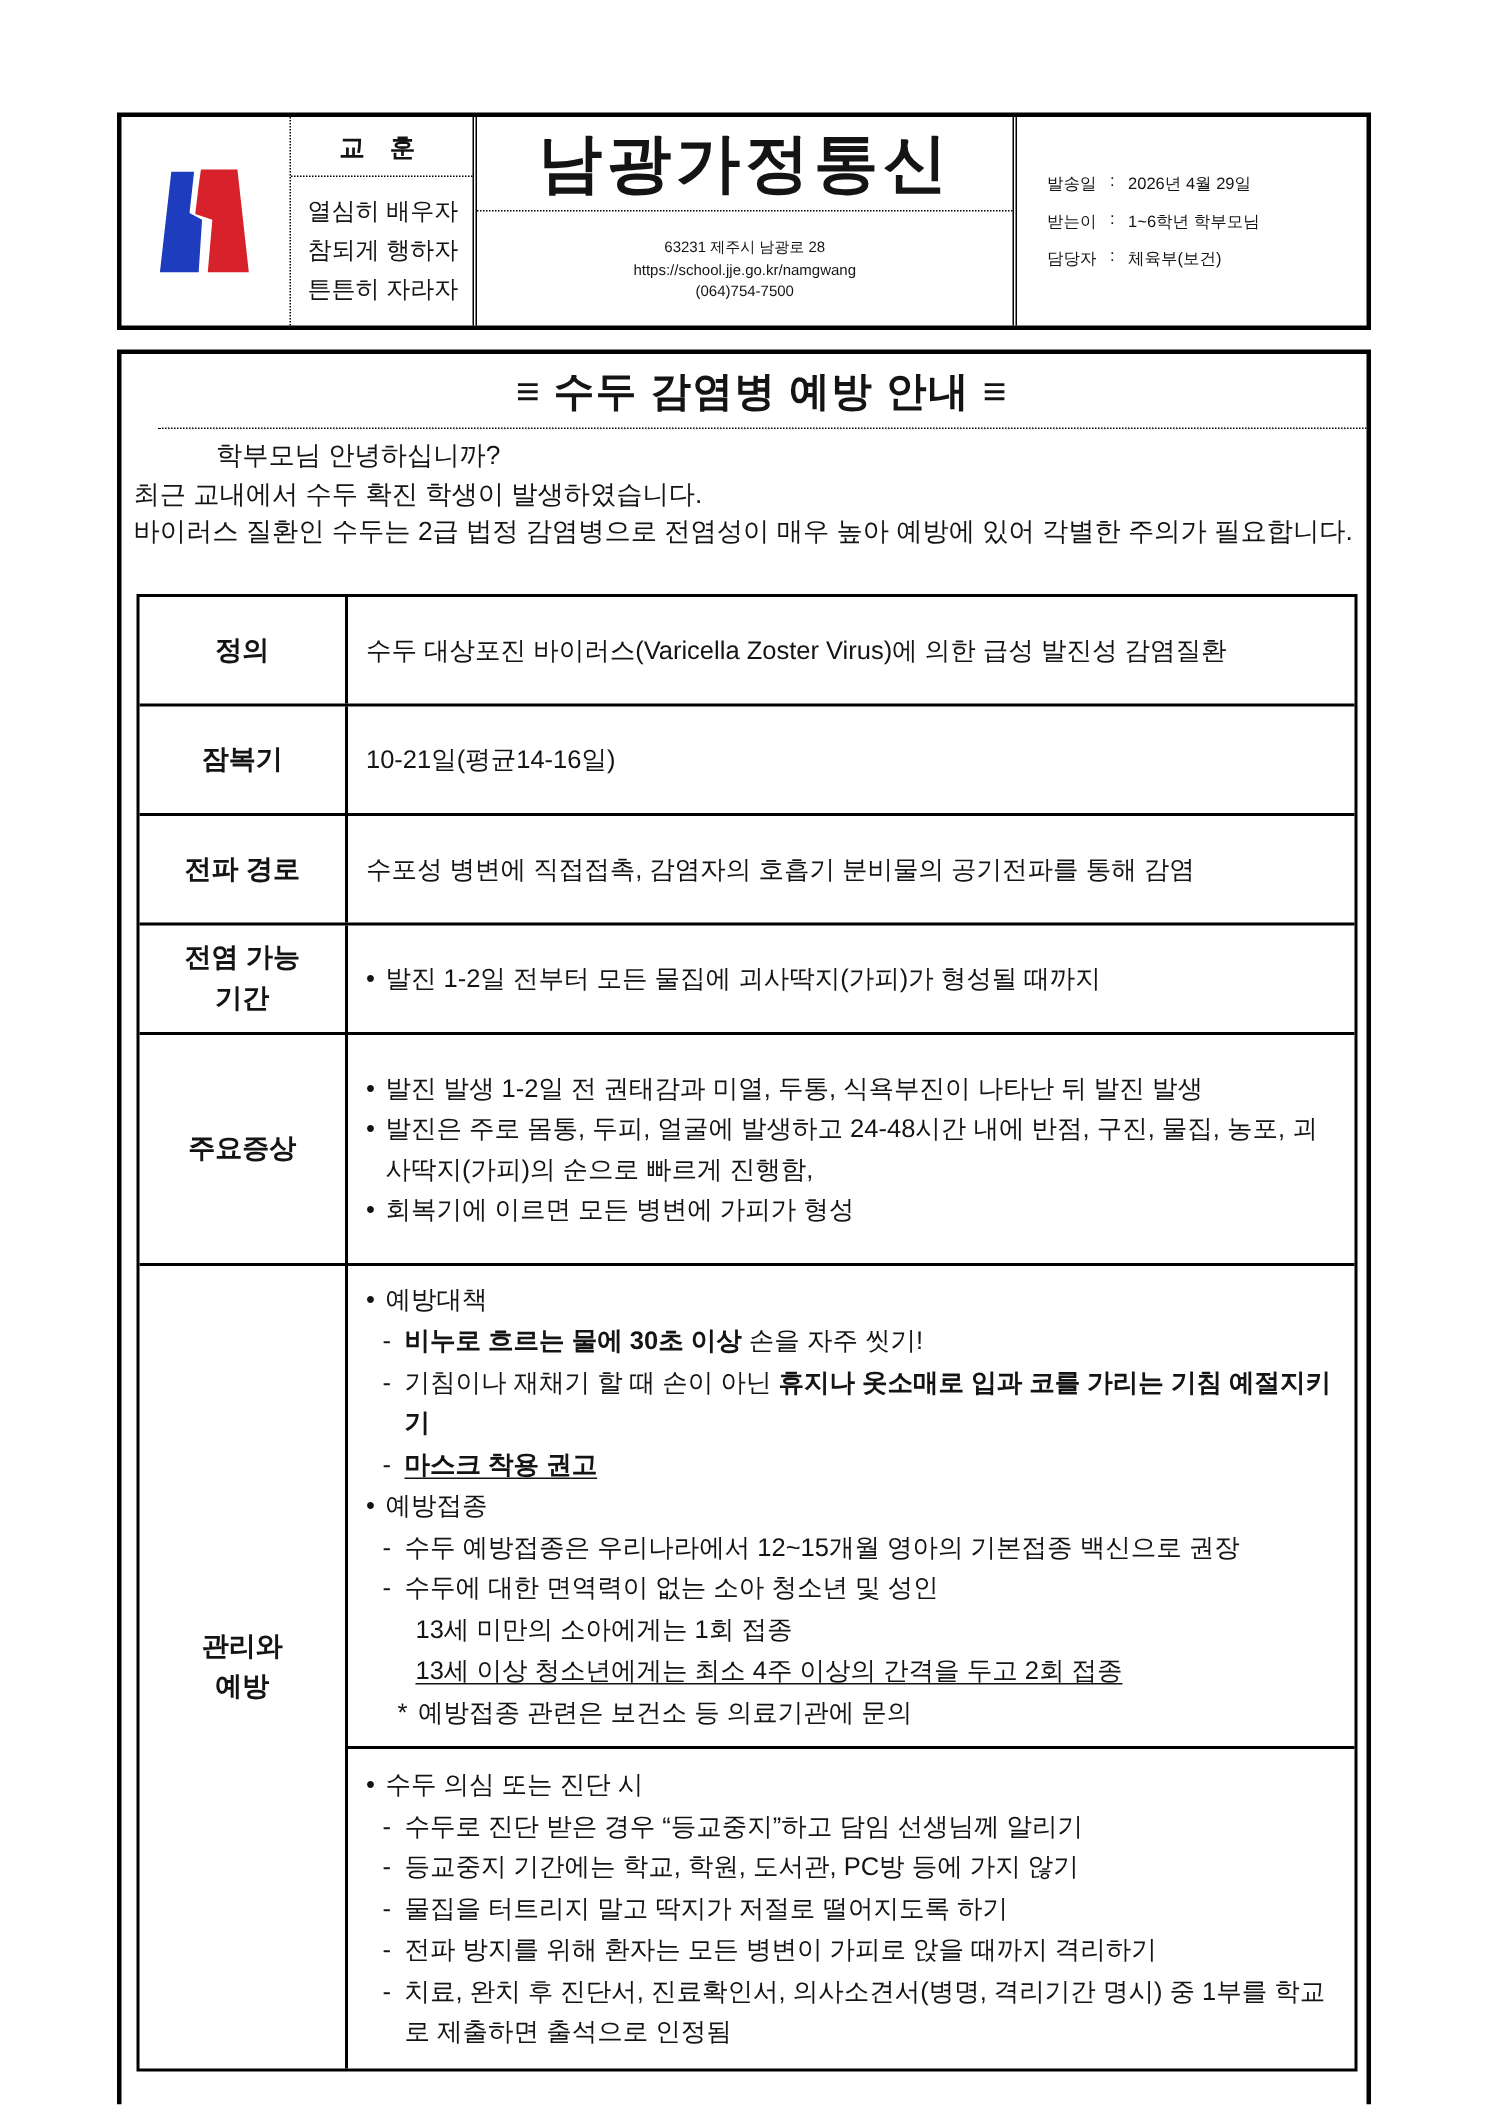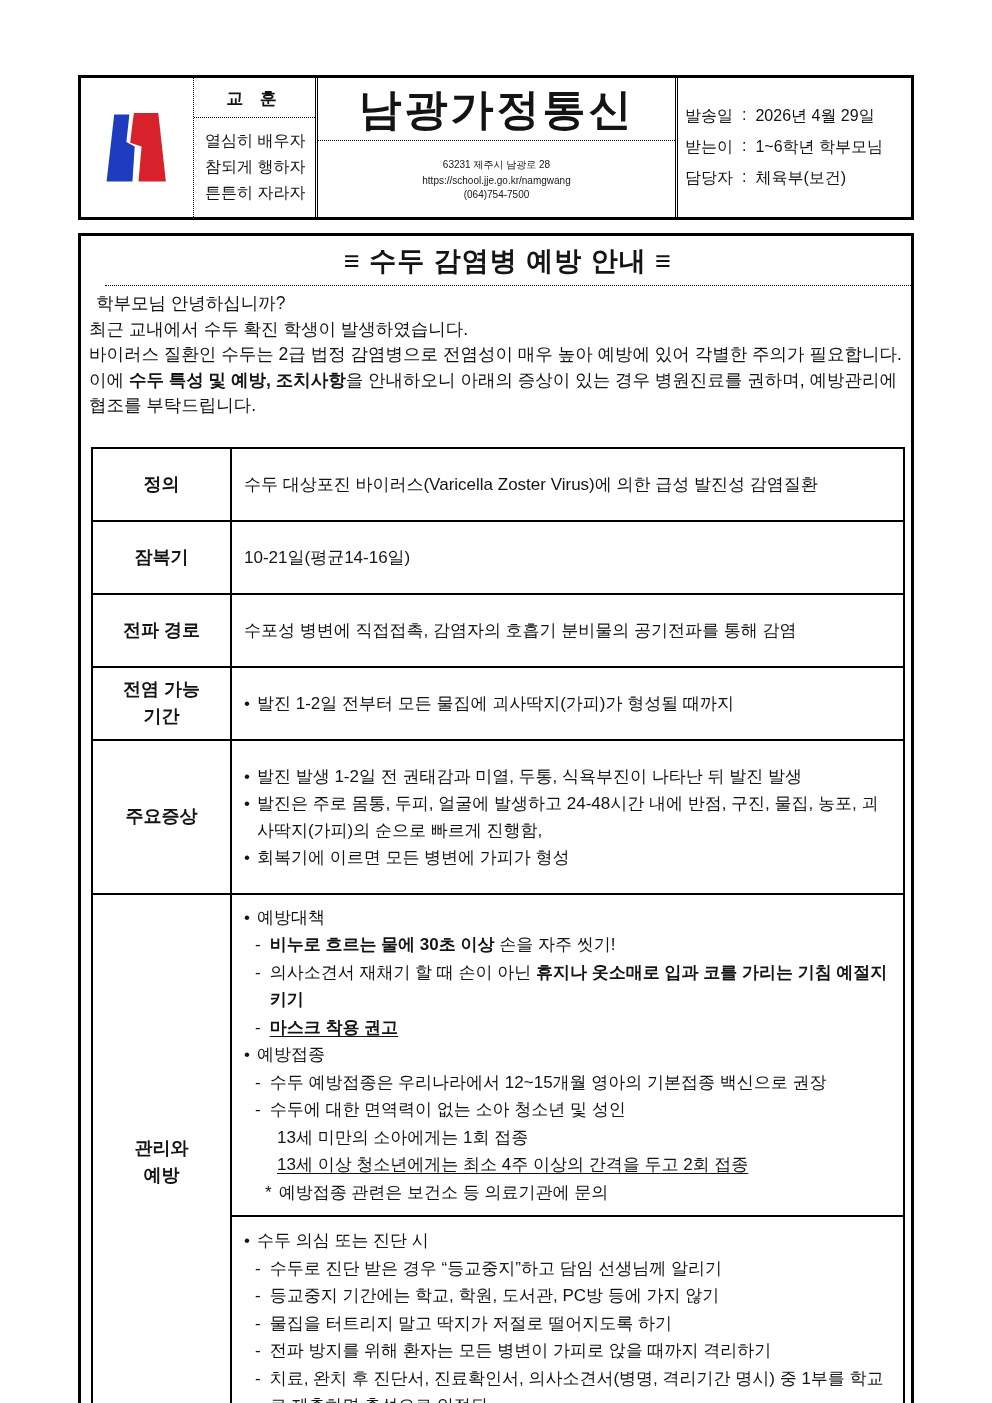--- a/index.html
+++ b/index.html
@@ -67,22 +67,22 @@
     display: flex; flex-direction: column; justify-content: center;
     text-align: center;
     font-size: 10px;
     gap: 3px;
   }
   .info-cell {
     flex: 0 0 236px;
     border-left: 3px double #000;
     display: flex; flex-direction: column; justify-content: center;
     gap: 10px;
-    padding-left: 7px;
-    font-size: 16px;
+    padding-left: 20px;
+    font-size: 11px;
   }
   .info-row { display: flex; gap: 9px; white-space: nowrap; }
 
   
   .main-box {
     position: absolute;
     left: 78px; top: 233px;
     width: 836px; min-height: 1092px;
     border: 3px solid #000;
     background: #fff;
@@ -94,21 +94,21 @@
     padding: 7px 0 6px 0;
     border-bottom: 1px dotted #000;
     letter-spacing: 1px;
     margin-left: 24px;
   }
   .intro {
     padding: 5px 8px 0 8px;
     font-size: 17.5px;
     line-height: 25.5px;
   }
-  .intro .p-first { padding-left: 7px; }
+  .intro .p-first { padding-left: 7px; margin-left: 48px; }
   .bold { font-weight: bold; }
   .underline { text-decoration: underline; text-underline-offset: 3px; }
 
   
   .info-table {
     margin: 28px 6px 0 10px;
     border: 2px solid #000;
   }
   .t-row { display: flex; }
   .t-row + .t-row { border-top: 2px solid #000; }
@@ -219,21 +219,20 @@
     </div>
   </div>
 
   <div class="main-box">
     <div class="notice-title">≡  수두 감염병 예방 안내  ≡</div>
 
     <div class="intro">
       <div class="p-first">학부모님 안녕하십니까?</div>
       <div>최근 교내에서 수두 확진 학생이 발생하였습니다.</div>
       <div>바이러스 질환인 수두는 2급 법정 감염병으로 전염성이 매우 높아 예방에 있어 각별한 주의가 필요합니다.</div>
-      <div><span>이에 </span><span class="bold">수두 특성 및 예방, 조치사항</span><span>을 안내하오니 아래의 증상이 있는 경우 병원진료를 권하며, 예방관리에 협조를 부탁드립니다.</span></div>
     </div>
 
     <div class="info-table">
 
       <div class="t-row row-def">
         <div class="t-label">정의</div>
         <div class="t-content">
           <div>수두 대상포진 바이러스(Varicella Zoster Virus)에 의한 급성 발진성 감염질환</div>
         </div>
       </div>
@@ -294,21 +293,21 @@
             <div class="bullet-line">
               <span class="glyph">•</span>
               <span>예방대책</span>
             </div>
             <div class="dash-line">
               <span class="glyph">-</span>
               <span><span class="bold">비누로 흐르는 물에 30초 이상</span><span> 손을 자주 씻기!</span></span>
             </div>
             <div class="dash-line">
               <span class="glyph">-</span>
-              <span><span>의사소견서 재채기 할 때 손이 아닌 </span><span class="bold">휴지나 옷소매로 입과 코를 가리는 기침 예절지키기</span></span>
+              <span><span>기침이나 재채기 할 때 손이 아닌 </span><span class="bold">휴지나 옷소매로 입과 코를 가리는 기침 예절지키기</span></span>
             </div>
             <div class="dash-line">
               <span class="glyph">-</span>
               <span class="bold underline">마스크 착용 권고</span>
             </div>
             <div class="bullet-line">
               <span class="glyph">•</span>
               <span>예방접종</span>
             </div>
             <div class="dash-line">

